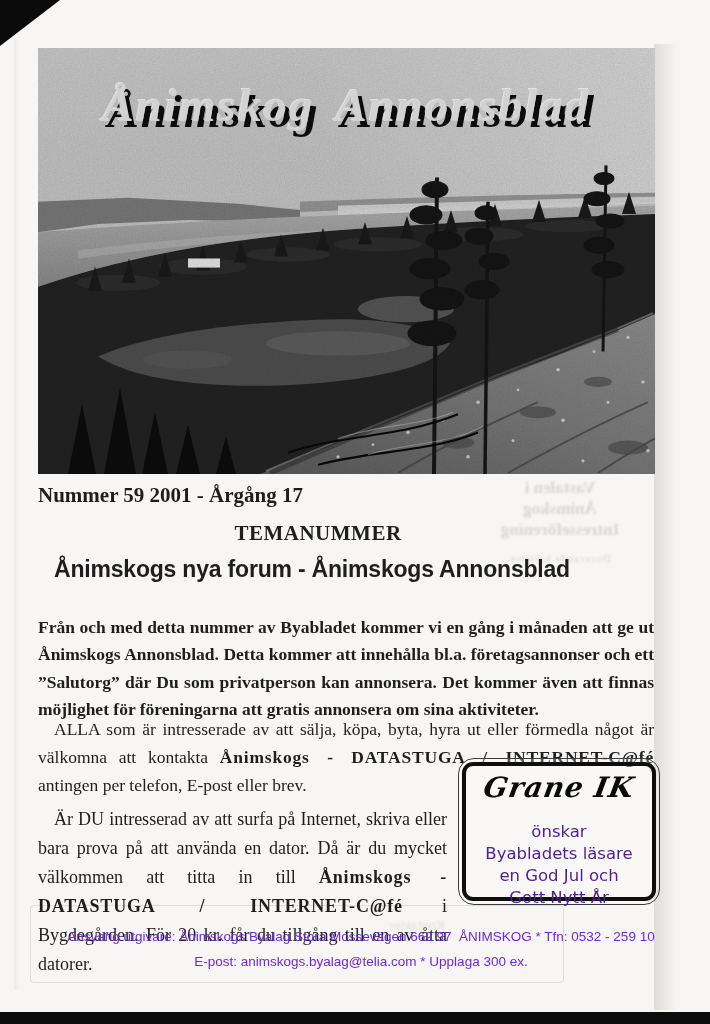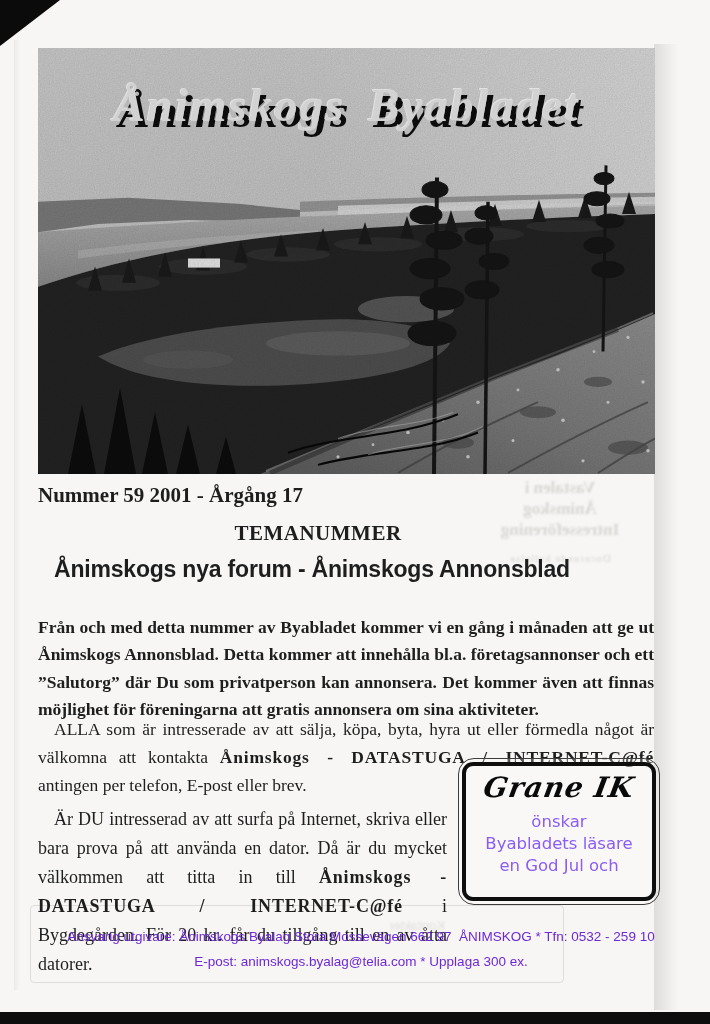--- a/index.html
+++ b/index.html
@@ -55,21 +55,21 @@
   .brand{font-weight:bold;letter-spacing:.8px;word-spacing:5px;}
 
   
   .grane-outer{left:458px;top:758px;width:202px;height:147px;box-sizing:border-box;
     border:1.5px solid #3c3c3c;border-radius:16px;padding:3px;background:rgba(255,255,255,.25);}
   .grane-inner{width:100%;height:100%;box-sizing:border-box;border:4.5px solid #0e0e0e;
     border-radius:11px;text-align:center;padding-top:5px;}
   .grane-logo{display:inline-block;font-family:"DejaVu Serif", serif;font-style:italic;
     font-weight:bold;font-size:28px;letter-spacing:1px;transform:skewX(-10deg);color:#0a0a0a;}
   .grane-lines{font-family:"DejaVu Sans", sans-serif;font-size:16.5px;line-height:22px;
-    color:#8b5cf6;margin-top:7px;}
+    color:#4c1d95;margin-top:17px;}
 
   
   .footer-line{left:8px;width:706px;text-align:center;font-family:"Liberation Sans", sans-serif;
     font-size:13.5px;color:#6d28d9;white-space:pre-wrap;}
   .f1{top:929px;}
   .f2{top:954px;}
 </style>
 </head>
 <body>
 
@@ -222,38 +222,39 @@
     <g fill="none" stroke="#090909" stroke-width="2">
       <path d="M250,400 C300,382 360,386 420,362"></path>
         <path d="M280,412 C330,398 390,400 440,380"></path>
     </g>
     <g fill="none" stroke="#c9c9c9" stroke-width="1.2" opacity=".5">
       <path d="M300,386 C340,372 380,374 415,360"></path>
         <path d="M330,402 C370,390 410,392 445,374"></path>
     </g>
     <rect x="0" y="0" width="617" height="421" filter="url(#grain)" opacity=".14"></rect>
   </svg>
-  <div class="masthead-title">Ånimskogs Byabladet</div>
+  <div class="masthead-title">Ånimskog Annonsblad</div>
 </div>
 
 <div class="abs issue-line">Nummer 59 2001 - Årgång 17</div>
 <div class="abs theme-label">TEMANUMMER</div>
 <div class="abs headline">Ånimskogs nya forum - Ånimskogs Annonsblad</div>
 
 <p class="abs para p1">Från och med detta nummer av Byabladet kommer vi en gång i månaden att ge ut Ånimskogs Annonsblad. Detta kommer att innehålla bl.a. företagsannonser och ett ”Salutorg” där Du som privatperson kan annonsera. Det kommer även att finnas möjlighet för föreningarna att gratis annonsera om sina aktiviteter.</p>
 <p class="abs para p2"><span>ALLA som är intresserade av att sälja, köpa, byta, hyra ut eller förmedla något är välkomna att kontakta </span><span class="brand">Ånimskogs - DATASTUGA / INTERNET-C@fé</span><span> antingen per telefon, E-post eller brev.</span></p>
 <p class="abs para p3"><span>Är DU intresserad av att surfa på Internet, skriva eller bara prova på att använda en dator. Då är du mycket välkommen att titta in till </span><span class="brand">Ånimskogs - DATASTUGA / INTERNET-C@fé</span><span> i Bygdegården. För 20 kr. får du tillgång till en av åtta datorer.</span></p>
 
 <div class="abs grane-outer">
   <div class="grane-inner">
     <span class="grane-logo">Grane IK</span>
     <div class="grane-lines">
       <div>önskar</div>
       <div>Byabladets läsare</div>
       <div>en God Jul och</div>
+      <div>Gott Nytt År</div>
     </div>
   </div>
 </div>
 
 <div class="abs footer-line f1">Ansvarig utgivare: Ånimskogs Byalag Stora Mossevägen 662 97  ÅNIMSKOG * Tfn: 0532 - 259 10</div>
 <div class="abs footer-line f2">E-post: animskogs.byalag@telia.com * Upplaga 300 ex.</div>
 
 <div class="abs bottom-band"></div>
 
 </body></html>

